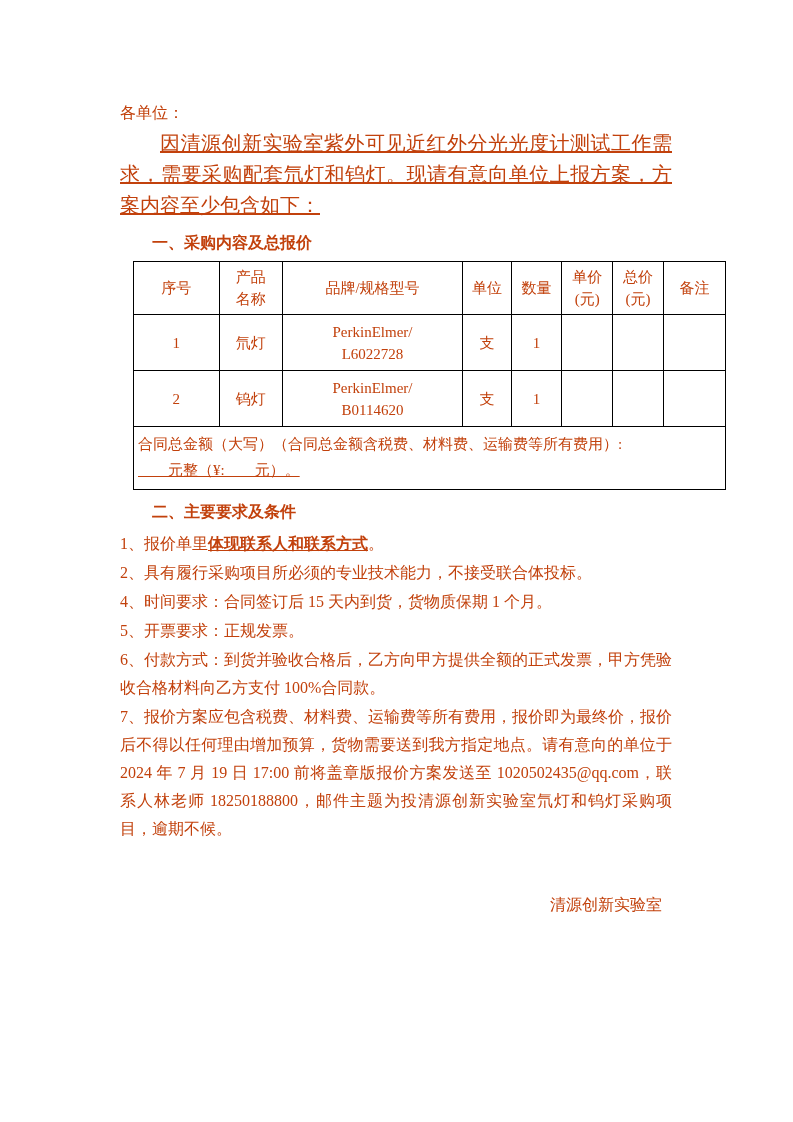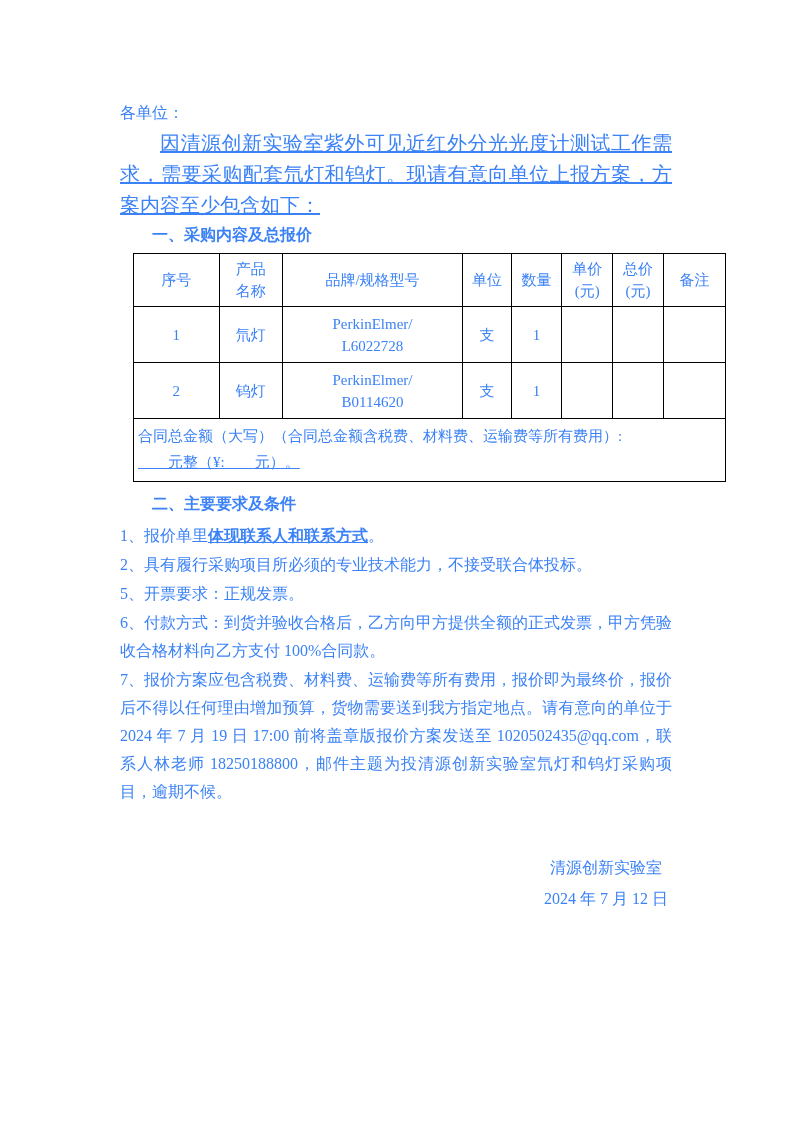--- a/index.html
+++ b/index.html
@@ -1,21 +1,21 @@
 <!DOCTYPE html>
 <html><head>
 <meta charset="utf-8">
 <style>
   html, body { margin: 0; padding: 0; background: #ffffff; }
   .page {
     position: relative;
     width: 793px;
     height: 1122px;
     background: #ffffff;
-    color: #3b82f6;
+    color: #c2410c;
     font-family: "Liberation Serif", "DejaVu Serif", serif;
     box-sizing: border-box;
     padding: 98px 121px 40px 120px;
     overflow: hidden;
   }
   .salutation {
     font-size: 16px;
     line-height: 30px;
     margin: 0;
   }
@@ -27,21 +27,21 @@
     margin: 0;
     text-decoration: underline;
   }
   .section-title {
     font-size: 16px;
     font-weight: bold;
     line-height: 28px;
     text-indent: 2em;
     margin: 0;
   }
-  .section-title.first { margin-top: 0; }
+  .section-title.first { margin-top: 8px; }
   .purchase-table {
     border-collapse: collapse;
     table-layout: fixed;
     width: 593px;
     margin-left: 13px;
     margin-top: 4px;
     font-size: 15px;
   }
   .purchase-table td, .purchase-table th {
     border: 1px solid #000;
@@ -149,23 +149,23 @@
       </tr>
     </tbody>
   </table>
 
   <div class="requirements">
     <p class="section-title section2-title">二、主要要求及条件</p>
 
     <p class="req-item"><span>1、报价单里</span><span class="bold">体现联系人和联系方式</span><span>。</span></p>
 
     <p class="req-item">2、具有履行采购项目所必须的专业技术能力，不接受联合体投标。</p>
+    <p class="req-item">4、时间要求：合同签订后 15 天内到货，货物质保期 1 个月。</p>
     <p class="req-item">5、开票要求：正规发票。</p>
     <p class="req-item">6、付款方式：到货并验收合格后，乙方向甲方提供全额的正式发票，甲方凭验收合格材料向乙方支付 100%合同款。</p>
     <p class="req-item">7、报价方案应包含税费、材料费、运输费等所有费用，报价即为最终价，报价后不得以任何理由增加预算，货物需要送到我方指定地点。请有意向的单位于 2024 年 7 月 19 日 17:00 前将盖章版报价方案发送至 1020502435@qq.com，联系人林老师 18250188800，邮件主题为投清源创新实验室氘灯和钨灯采购项目，逾期不候。</p>
   </div>
 
   <div class="signature-block">
     <div class="signature-org">清源创新实验室</div>
-    <div class="signature-date">2024 年 7 月 12 日</div>
   </div>
 
 </div>
 
 </body></html>

